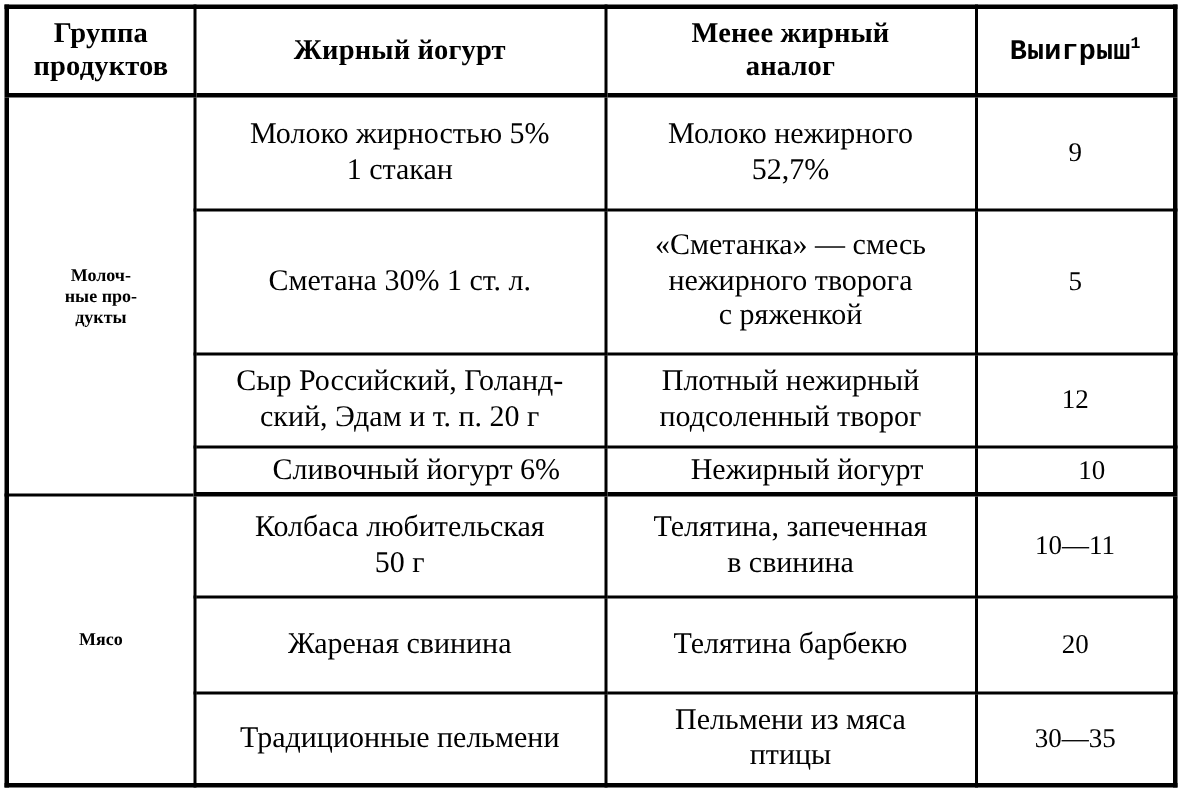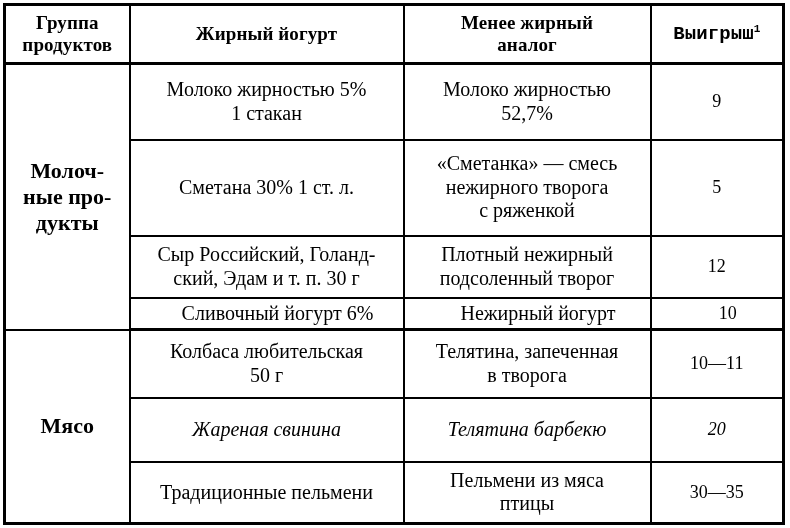--- a/index.html
+++ b/index.html
@@ -64,21 +64,21 @@
   .sup-marker {
     font-size: 11px;
     vertical-align: super;
     line-height: 0;
     font-weight: bold;
   }
 
   
   td.group-cell {
     font-weight: bold;
-    font-size: 22px;
+    font-size: 12px;
     line-height: 1.34;
     border-right-width: 3px;
     padding: 3px 4px;
   }
 
   
   td.body-cell {
     font-size: 20px;
     font-weight: normal;
   }
@@ -90,21 +90,21 @@
 
   
   tr.group-end > td { border-bottom-width: 3px; }
 
   
   tr.r1 > td { height: 76px; }
   tr.r2 > td { height: 96px; }
   tr.r3 > td { height: 62px; }
   tr.r4 > td { height: 28px; padding-left: 28px; }
   tr.r5 > td { height: 68px; }
-  tr.r6 > td { height: 64px; font-style: italic; }
+  tr.r6 > td { height: 64px; }
   tr.r7 > td { height: 62px; }
 </style>
 </head>
 <body>
 
 <div class="sheet">
   <table class="fat-table">
     <colgroup>
       <col class="c-group">
       <col class="c-fat">
@@ -133,40 +133,40 @@
         <td class="group-cell" rowspan="4">
           <span>Молоч-</span><br>
           <span>ные про-</span><br>
           <span>дукты</span>
         </td>
         <td class="body-cell fat-cell">
           <span>Молоко жирностью 5%</span><br>
           <span>1 стакан</span>
         </td>
         <td class="body-cell">
-          <span>Молоко жирностью</span><br>
+          <span>Молоко нежирного</span><br>
           <span>52,7%</span>
         </td>
         <td class="gain-cell">9</td>
       </tr>
 
       <tr class="r2">
         <td class="body-cell fat-cell">Сметана 30% 1 ст. л.</td>
         <td class="body-cell">
           <span>«Сметанка» — смесь</span><br>
           <span>нежирного творога</span><br>
           <span>с ряженкой</span>
         </td>
         <td class="gain-cell">5</td>
       </tr>
 
       <tr class="r3">
         <td class="body-cell fat-cell">
           <span>Сыр Российский, Голанд-</span><br>
-          <span>ский, Эдам и т. п. 30 г</span>
+          <span>ский, Эдам и т. п. 20 г</span>
         </td>
         <td class="body-cell">
           <span>Плотный нежирный</span><br>
           <span>подсоленный творог</span>
         </td>
         <td class="gain-cell">12</td>
       </tr>
 
       <tr class="r4 group-end">
         <td class="body-cell fat-cell">Сливочный йогурт 6%</td>
@@ -177,21 +177,21 @@
       <tr class="r5">
         <td class="group-cell" rowspan="3">
           <span>Мясо</span>
         </td>
         <td class="body-cell fat-cell">
           <span>Колбаса любительская</span><br>
           <span>50 г</span>
         </td>
         <td class="body-cell">
           <span>Телятина, запеченная</span><br>
-          <span>в творога</span>
+          <span>в свинина</span>
         </td>
         <td class="gain-cell">10—11</td>
       </tr>
 
       <tr class="r6">
         <td class="body-cell fat-cell">Жареная свинина</td>
         <td class="body-cell">Телятина барбекю</td>
         <td class="gain-cell">20</td>
       </tr>
 

